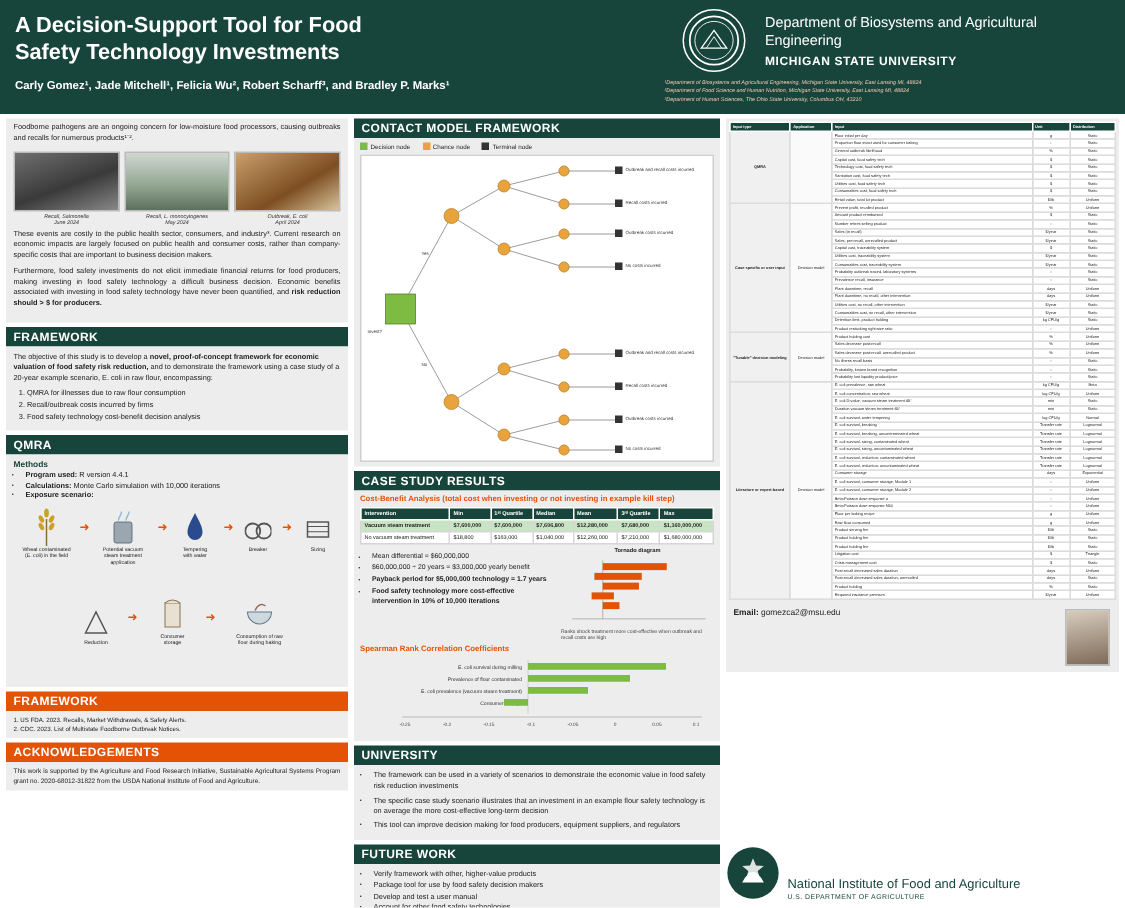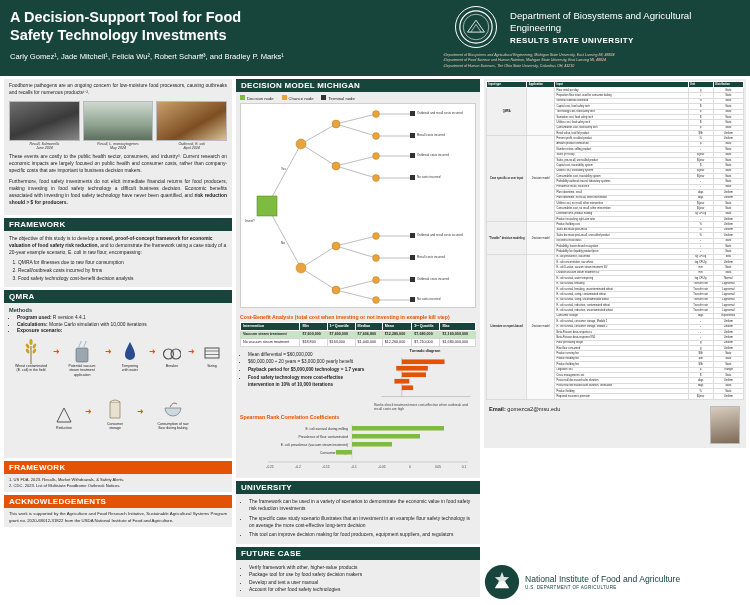--- a/index.html
+++ b/index.html
@@ -10,21 +10,21 @@
     font-family:"Liberation Sans", sans-serif;
     color:#222;
     font-size:5px;
     position:relative;
   }
   .poster { position:relative; width:750px; height:605px; }
 
   
   .header { position:absolute; left:0; top:0; width:750px; height:76px; background:#18453B; }
   .hdr-title { position:absolute; left:10px; top:8px; width:250px; color:#fff; font-size:14.5px; font-weight:bold; line-height:1.25; }
-  .hdr-authors { position:absolute; left:10px; top:52px; width:440px; color:#fff; font-size:7.6px; font-weight:normal; }
+  .hdr-authors { position:absolute; left:10px; top:52px; width:440px; color:#fff; font-size:7.6px; font-weight:bold; }
   .hdr-affil { position:absolute; left:443px; top:53px; width:300px; color:#f4c9b3; font-size:3.6px; font-style:italic; line-height:1.5; }
   .msu-seal { position:absolute; left:455px; top:6px; width:42px; height:42px; border-radius:50%; background:#18453B; border:1.6px solid #ffffff; display:flex; align-items:center; justify-content:center; }
   .msu-seal svg { width:34px; height:34px; }
   .hdr-dept { position:absolute; left:510px; top:10px; width:235px; color:#fff; }
   .hdr-dept .l1 { font-size:9.6px; line-height:1.22; font-weight:400; }
   .hdr-dept .l2 { font-size:8px; font-weight:bold; letter-spacing:0.4px; margin-top:3px; color:#fff; }
 
   
   .sec-title {
     background:#18453B; color:#fff; font-weight:bold; letter-spacing:0.3px;
@@ -89,21 +89,21 @@
   .col3 { position:absolute; left:484px; top:79px; width:262px; }
   .mi-box { background:#EDEDED; padding:2px; }
   table.mi { width:100%; border-collapse:collapse; font-size:2.6px; table-layout:fixed; }
   table.mi th { background:#18453B; color:#fff; font-weight:bold; padding:1px 1.5px; border:0.3px solid #fff; text-align:left; font-size:2.6px; }
   table.mi td { padding:0.7px 1.5px; border:0.3px solid #dcdcdc; background:#fff; vertical-align:middle; overflow:hidden; white-space:nowrap; text-overflow:ellipsis; }
   table.mi td.grp { background:#F0F0F0; font-weight:bold; text-align:center; font-size:2.6px; white-space:normal; }
   table.mi td.sub { background:#FAFAFA; text-align:center; font-size:2.6px; white-space:normal; }
   .contact-body { background:#EDEDED; padding:4px 5px; font-size:5.6px; position:relative; height:46px; }
   .contact-body b { font-weight:bold; }
   .headshot { position:absolute; right:6px; top:4px; width:30px; height:38px; background:linear-gradient(170deg,#d8cdbe,#7d6a57); border:0.5px solid #bbb; }
-  .usda { position:absolute; left:484px; top:564px; width:262px; display:flex; align-items:center; gap:5px; }
+  .usda { position:absolute; left:484px; top:564px; width:262px; display:flex; align-items:flex-end; gap:5px; }
   .usda-logo { width:36px; height:36px; }
   .usda-txt .t1 { font-size:8.6px; color:#18453B; font-weight:400; line-height:1.2; }
   .usda-txt .t2 { font-size:4.6px; color:#18453B; letter-spacing:0.3px; margin-top:1px; }
 </style>
 </head>
 <body>
 
 <div class="poster">
 
   <div class="header">
@@ -115,21 +115,21 @@
     <div class="msu-seal">
       <svg viewBox="0 0 40 40" xmlns="http://www.w3.org/2000/svg">
         <circle cx="20" cy="20" r="19" fill="none" stroke="#ffffff" stroke-width="1.4"></circle>
         <circle cx="20" cy="20" r="15" fill="none" stroke="#ffffff" stroke-width="0.7"></circle>
         <path d="M10 26 L20 12 L30 26 Z" fill="none" stroke="#ffffff" stroke-width="1"></path>
         <path d="M14 26 L20 17 L26 26" fill="none" stroke="#ffffff" stroke-width="0.7"></path>
       </svg>
     </div>
     <div class="hdr-dept">
       <div class="l1">Department of Biosystems and Agricultural Engineering</div>
-      <div class="l2">RESULTS STATE UNIVERSITY</div>
+      <div class="l2">MICHIGAN STATE UNIVERSITY</div>
     </div>
   </div>
 
   <div class="col1">
 
     <div class="c1-body">
       <p>Foodborne pathogens are an ongoing concern for low-moisture food processors, causing outbreaks and recalls for numerous products¹⁻².</p>
       <div class="photo-row">
         <div class="photo-item">
           <div class="ph ph1"></div>
@@ -269,21 +269,21 @@
       <div>1. US FDA. 2023. Recalls, Market Withdrawals, &amp; Safety Alerts.</div>
       <div>2. CDC. 2023. List of Multistate Foodborne Outbreak Notices.</div>
     </div>
 
     <div class="sec-title orange" style="margin-top:3px">ACKNOWLEDGEMENTS</div>
     <div class="ack-body">This work is supported by the Agriculture and Food Research Initiative, Sustainable Agricultural Systems Program grant no. 2020-68012-31822 from the USDA National Institute of Food and Agriculture.</div>
   </div>
 
   <div class="col2">
 
-    <div class="sec-title">DECISION MODEL MICHIGAN</div>
+    <div class="sec-title">CONTACT MODEL FRAMEWORK</div>
     <div class="dm-box">
       <div class="legend">
         <span><span class="sq sq-green"></span><span>Decision node</span></span>
         <span><span class="sq sq-orange"></span><span>Chance node</span></span>
         <span><span class="sq sq-dark"></span><span>Terminal node</span></span>
       </div>
       <div class="tree">
         <svg width="236" height="205" viewBox="0 0 236 205" xmlns="http://www.w3.org/2000/svg">
           <g stroke="#7a7a7a" stroke-width="0.5" fill="none">
             <path d="M26 102 L60 40 M26 102 L60 164"></path>
@@ -330,20 +330,21 @@
             <text x="176" y="74">No costs incurred</text>
             <text x="176" y="132">Outbreak and recall costs incurred</text>
             <text x="176" y="154">Recall costs incurred</text>
             <text x="176" y="176">Outbreak costs incurred</text>
             <text x="176" y="196">No costs incurred</text>
           </g>
         </svg>
       </div>
     </div>
 
+    <div class="sec-title" style="margin-top:3px">CASE STUDY RESULTS</div>
     <div class="cs-box">
       <div class="cs-sub">Cost-Benefit Analysis (total cost when investing or not investing in example kill step)</div>
       <table class="cba">
         <thead>
           <tr>
             <th>Intervention</th>
             <th>Min</th>
             <th>1ˢᵗ Quartile</th>
             <th>Median</th>
             <th>Mean</th>
@@ -428,21 +429,21 @@
 
     <div class="sec-title" style="margin-top:3px">UNIVERSITY</div>
     <div class="concl-body">
       <ul>
         <li>The framework can be used in a variety of scenarios to demonstrate the economic value in food safety risk reduction investments</li>
         <li>The specific case study scenario illustrates that an investment in an example flour safety technology is on average the more cost-effective long-term decision</li>
         <li>This tool can improve decision making for food producers, equipment suppliers, and regulators</li>
       </ul>
     </div>
 
-    <div class="sec-title" style="margin-top:3px">FUTURE CASE</div>
+    <div class="sec-title" style="margin-top:3px">FUTURE WORK</div>
     <div class="fw-body">
       <ul>
         <li>Verify framework with other, higher-value products</li>
         <li>Package tool for use by food safety decision makers</li>
         <li>Develop and test a user manual</li>
         <li>Account for other food safety technologies</li>
       </ul>
     </div>
   </div>
 

